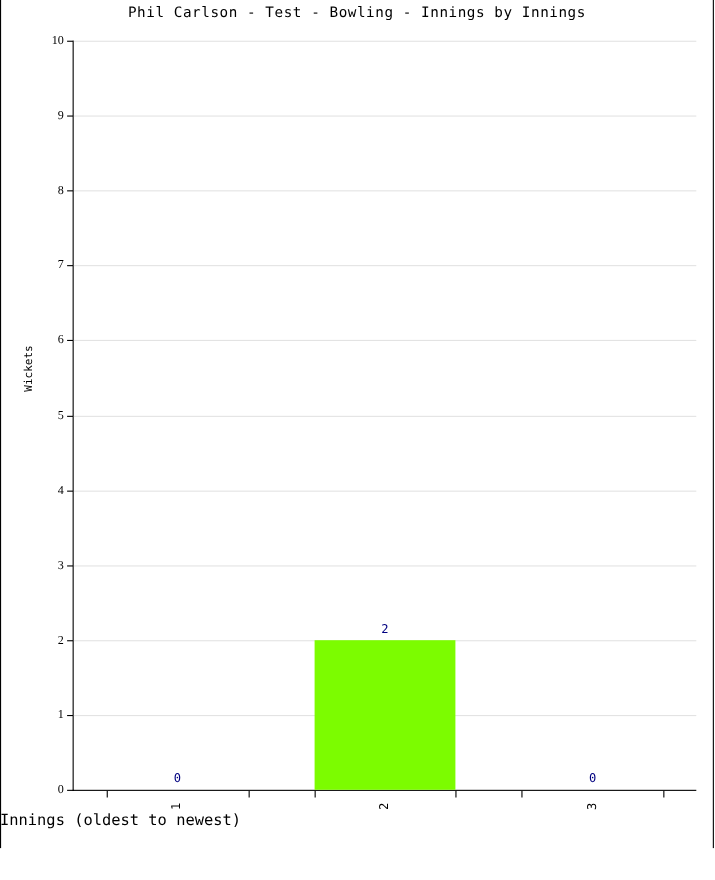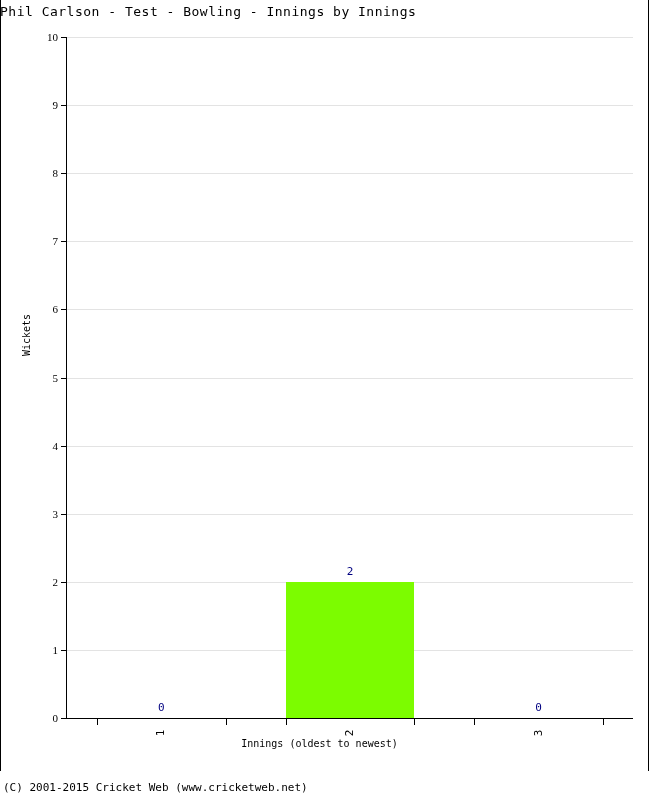--- a/index.html
+++ b/index.html
@@ -34,21 +34,21 @@
     left: 648px; top: 0px;
     width: 1px; height: 771px;
     background: #000000;
   }
 
   .chart-title {
     position: absolute;
     left: 0px;
     top: 4px;
     width: 649px;
-    text-align: left;
+    text-align: center;
     font-size: 13px;
     letter-spacing: 0.5px;
     white-space: nowrap;
   }
 
   
   #plot {
     position: absolute;
     left: 67px;
     top: 37px;
@@ -148,22 +148,22 @@
     transform: rotate(-90deg);
     transform-origin: center center;
     white-space: nowrap;
   }
 
   .x-axis-title {
     position: absolute;
     left: 0px;
     top: 738px;
     width: 639px;
-    text-align: center;
-    font-size: 10px;
+    text-align: left;
+    font-size: 14px;
     white-space: nowrap;
   }
 
   .footer {
     position: absolute;
     left: 3px;
     top: 782px;
     font-size: 11px;
     line-height: 12px;
     white-space: nowrap;
@@ -259,15 +259,14 @@
       <div class="xtick-label" style="left: 154.333px;">1</div>
       <div class="xtick-mark" style="left: 285.665px;"></div>
       <div class="xtick-mark" style="left: 414.335px;"></div>
       <div class="xtick-label" style="left: 343px;">2</div>
       <div class="xtick-mark" style="left: 474.331px;"></div>
       <div class="xtick-mark" style="left: 603.002px;"></div>
       <div class="xtick-label" style="left: 531.667px;">3</div>
     </div>
   <div class="x-axis-title">Innings (oldest to newest)</div>
 
-  <div class="footer">(C) 2001-2015 Cricket Web (www.cricketweb.net)</div>
 
 </div>
 
 </body></html>

